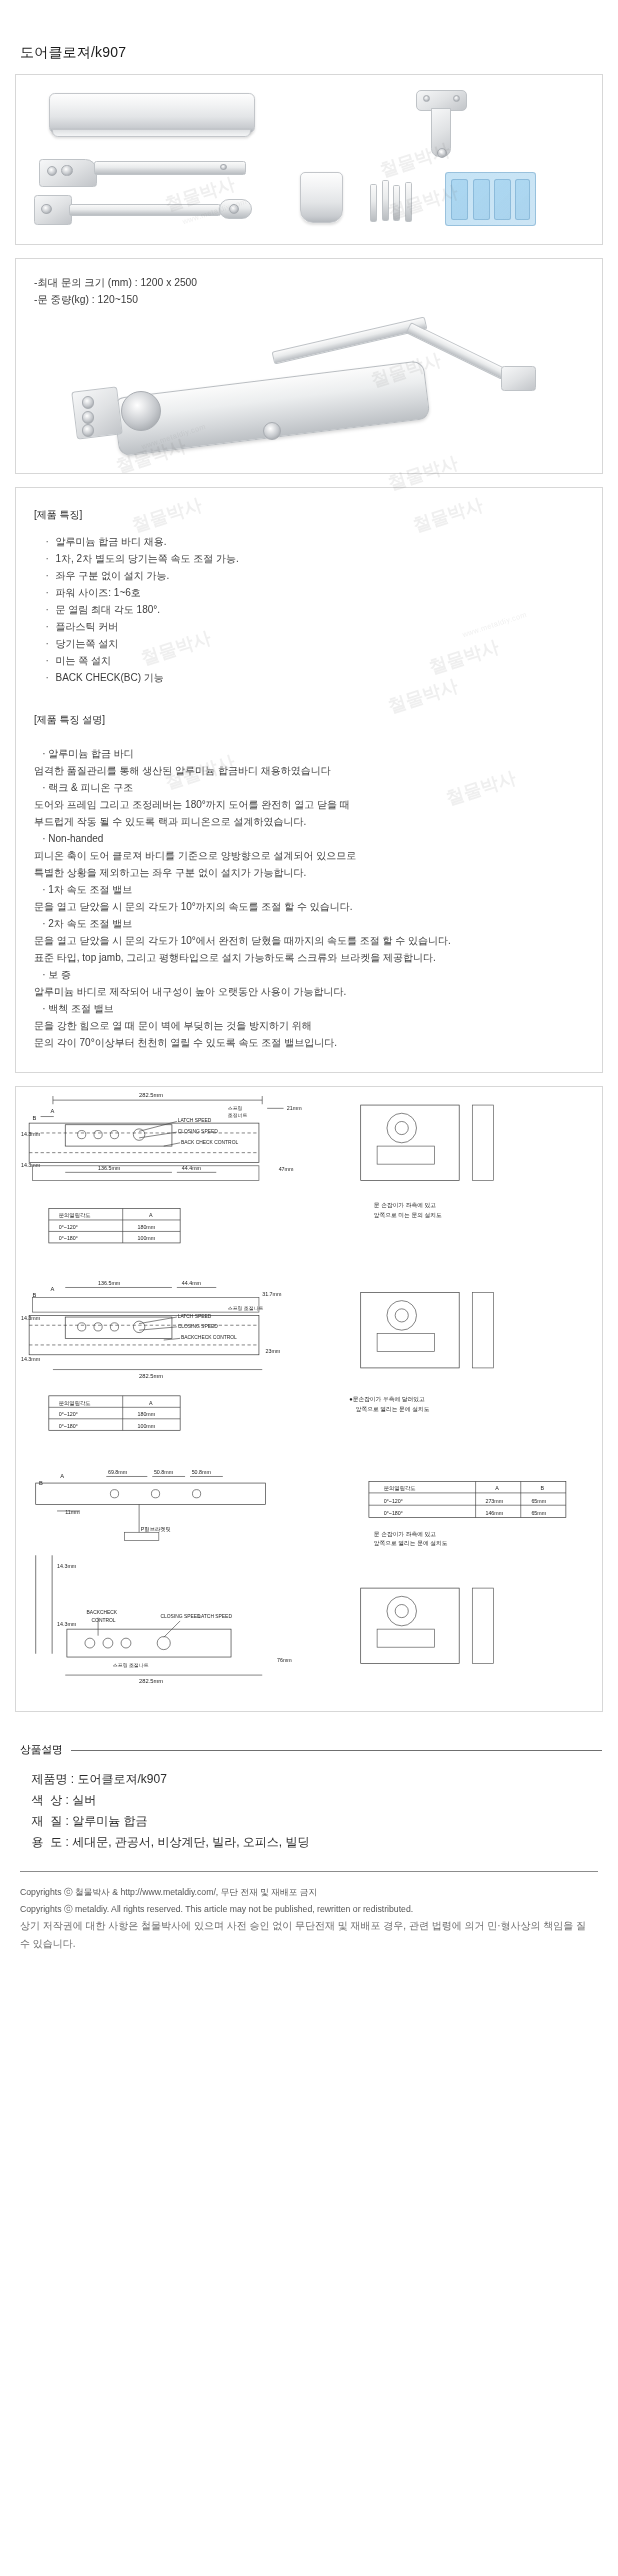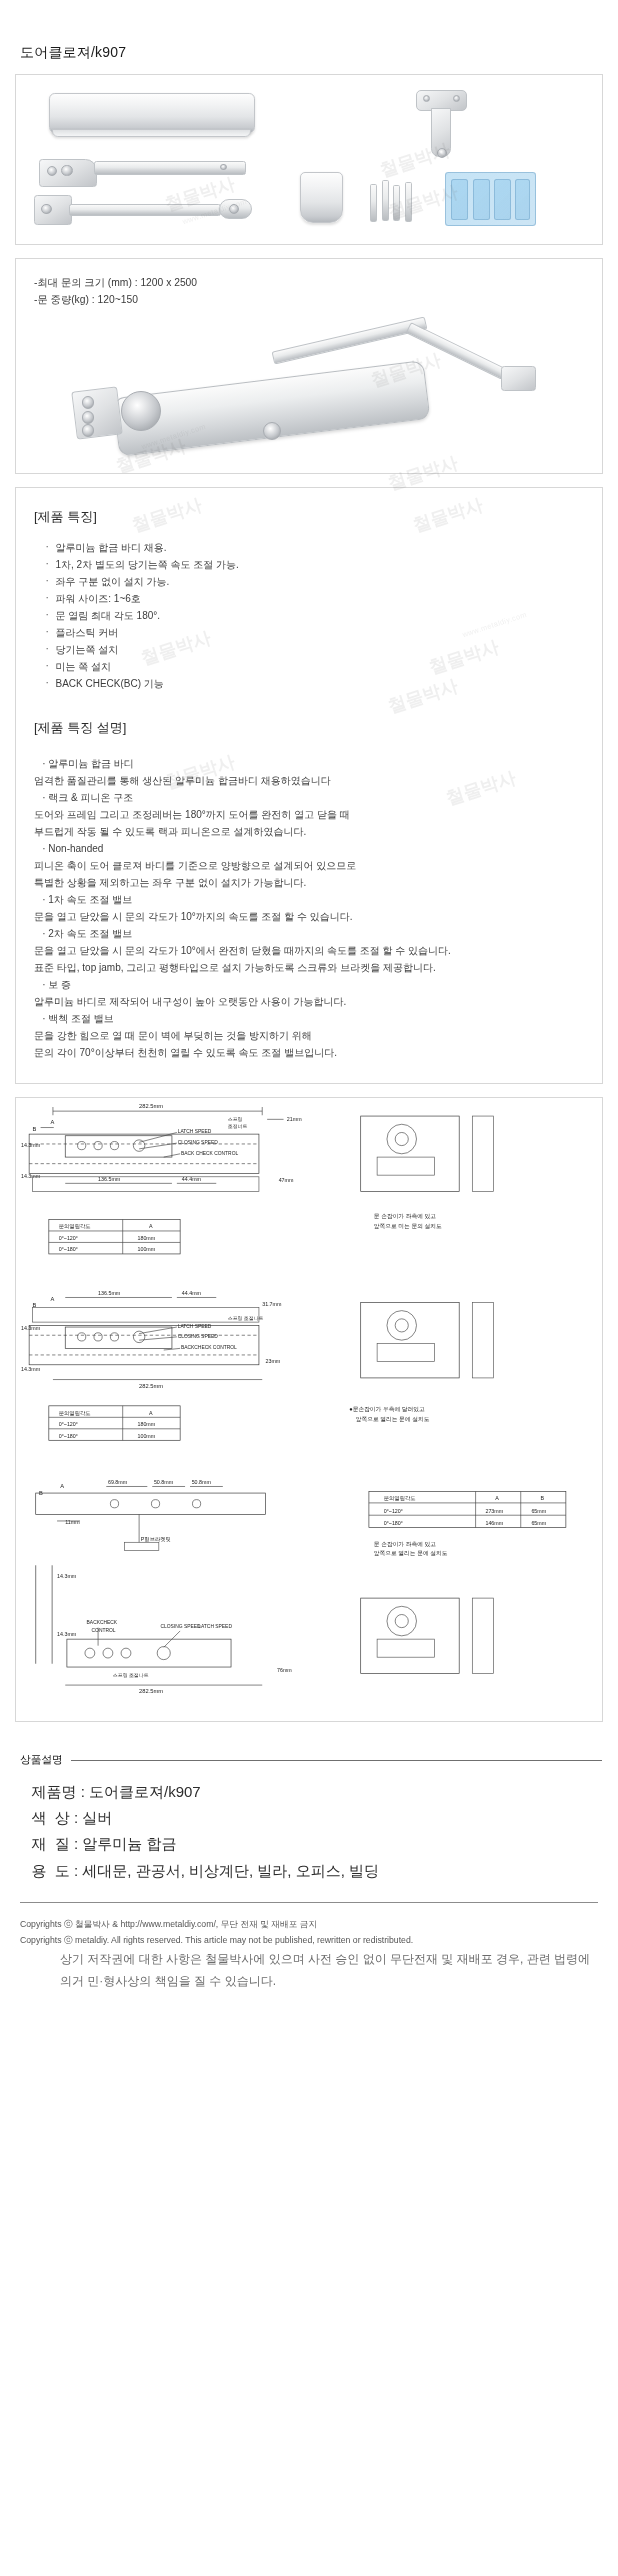--- a/index.html
+++ b/index.html
@@ -95,21 +95,21 @@
     font-size:10.3px; line-height:1.65; color:#3a3a3a;
   }
   .specblock div { white-space:pre; }
 
   
   .textblock {
     padding:18px 18px 21.4px 18px;
     font-size:10px; line-height:1.7; color:#3c3c3c;
     position:relative; z-index:4;
   }
-  .textblock .head { margin:0 0 10px 0; font-size:13px; color:#2a2a2a; }
+  .textblock .head { margin:0 0 10px 0; font-size:10px; color:#2a2a2a; }
   .textblock ul { list-style:none; margin:0 0 12px 0; padding:0 0 0 11.5px; }
   .textblock ul li { position:relative; padding-left:10px; }
   .textblock ul li:before {
     content:"·"; position:absolute; left:0; top:-0.8px; color:#555;
   }
   .textblock .gap { height:13px; }
   .desc p { margin:0; }
   .desc .sub { padding-left:8.2px; }
   .desc .sub:before { content:"· "; }
 
@@ -118,30 +118,30 @@
   .dwg { position:relative; width:100%; }
   .dwg svg { display:block; width:100%; }
 
   
   .prod-desc { padding:18px 16.5px 5px 20px; }
   .pd-head {
     display:flex; align-items:center; gap:8.2px;
     font-size:10.7px; color:#111; font-weight:400; margin-bottom:11.5px;
   }
   .pd-head .rule { flex:1; height:0.8px; background:#6f6f6f; }
-  .pd-rows { font-size:15px; line-height:1.75; color:#2c2c2c; padding-left:11.5px; }
+  .pd-rows { font-size:12px; line-height:1.75; color:#2c2c2c; padding-left:11.5px; }
   .pd-rows .row { white-space:pre; }
 
   
   .foot-rule { height:0.8px; background:#8c8c8c; margin:13px 20px 0 20px; }
   .footer {
     padding:13px 20px 21.4px 20px;
     font-size:8.7px; line-height:1.85; color:#555;
   }
-  .footer .l3 { color:#6c6c6c; font-size:12px;margin-left:40px; }
+  .footer .l3 { color:#6c6c6c; font-size:10px; }
 </style>
 </head>
 <body>
 
 <div class="page">
 
   <div class="title-bar">
     <h1>도어클로져/k907</h1>
   </div>
 

